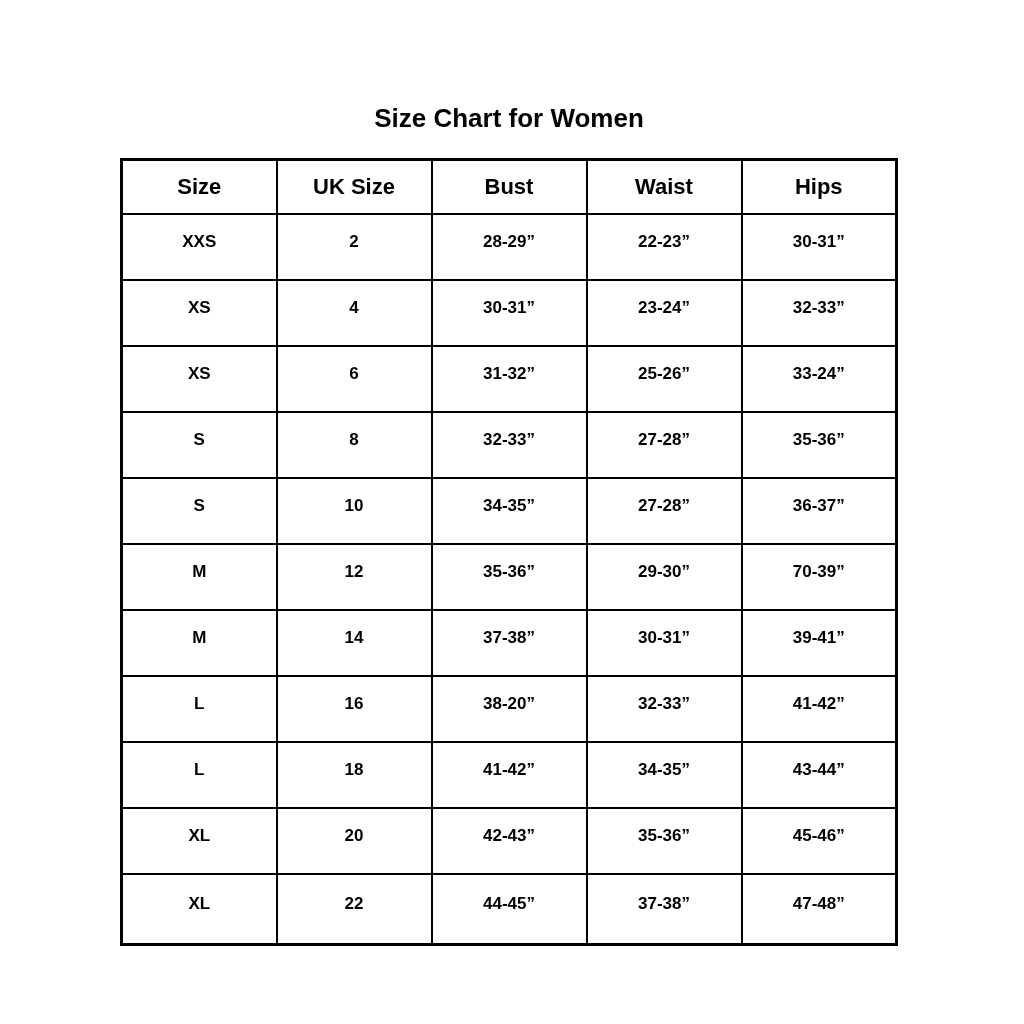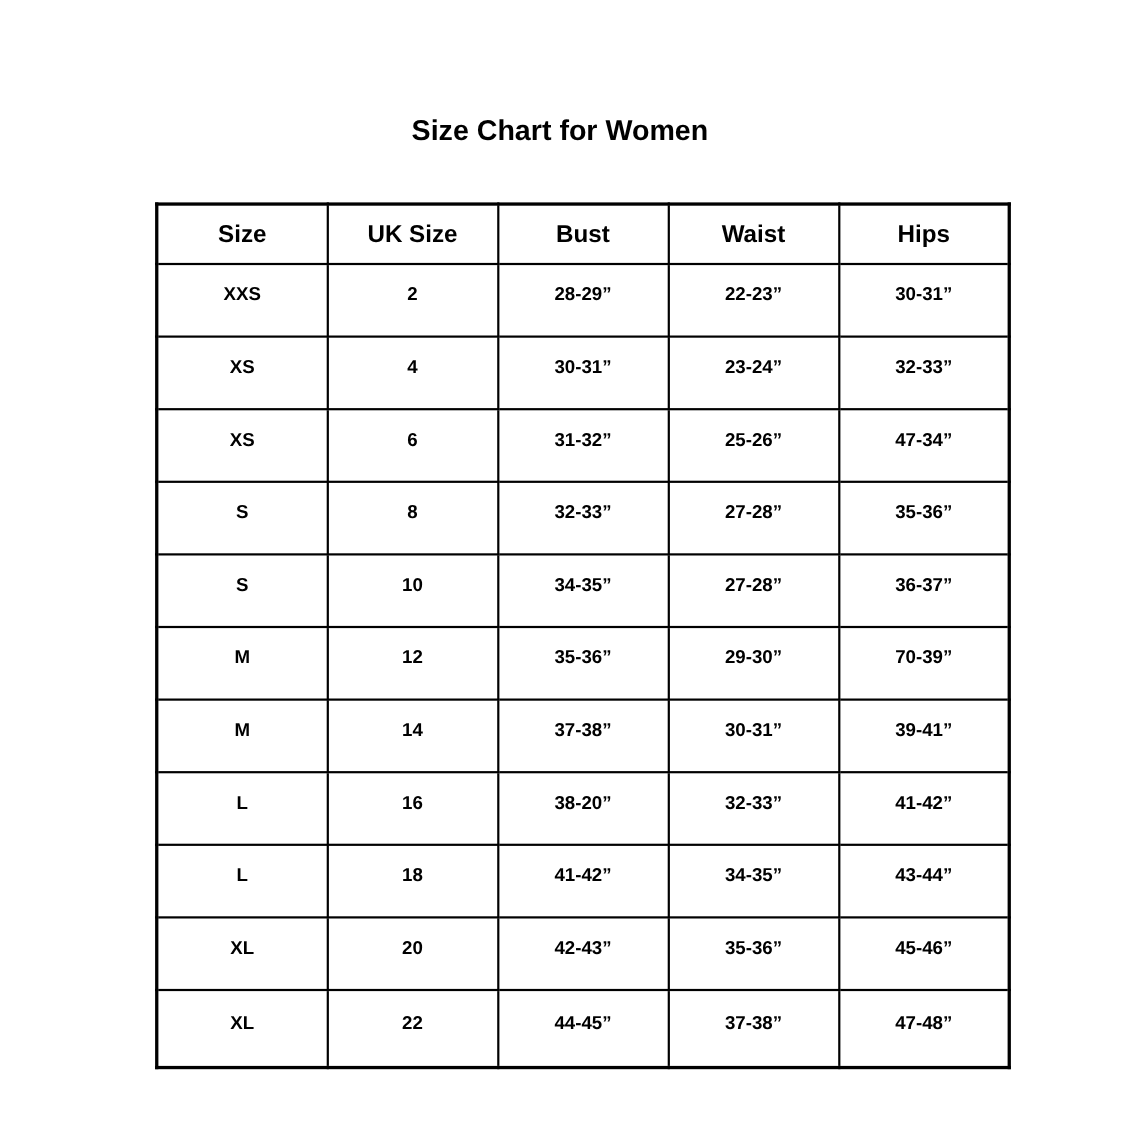--- a/index.html
+++ b/index.html
@@ -25,26 +25,25 @@
     width: 1018px;
     text-align: center;
     font-size: 26px;
     font-weight: bold;
     letter-spacing: 0px;
     color: #000000;
   }
   table.size-chart {
     position: absolute;
     left: 120px;
-    top: 184px;
+    top: 158px;
     width: 778px;
     border-collapse: collapse;
     table-layout: fixed;
     background: #ffffff;
-    margin-left: 21px;
   }
   table.size-chart th,
   table.size-chart td {
     border: 2px solid #000000;
     text-align: center;
     font-weight: bold;
     color: #000000;
     padding: 0;
   }
   table.size-chart {
@@ -103,21 +102,21 @@
           <td>4</td>
           <td>30-31”</td>
           <td>23-24”</td>
           <td>32-33”</td>
         </tr>
         <tr>
           <td>XS</td>
           <td>6</td>
           <td>31-32”</td>
           <td>25-26”</td>
-          <td>47-34”</td>
+          <td>33-24”</td>
         </tr>
         <tr>
           <td>S</td>
           <td>8</td>
           <td>32-33”</td>
           <td>27-28”</td>
           <td>35-36”</td>
         </tr>
         <tr>
           <td>S</td>

